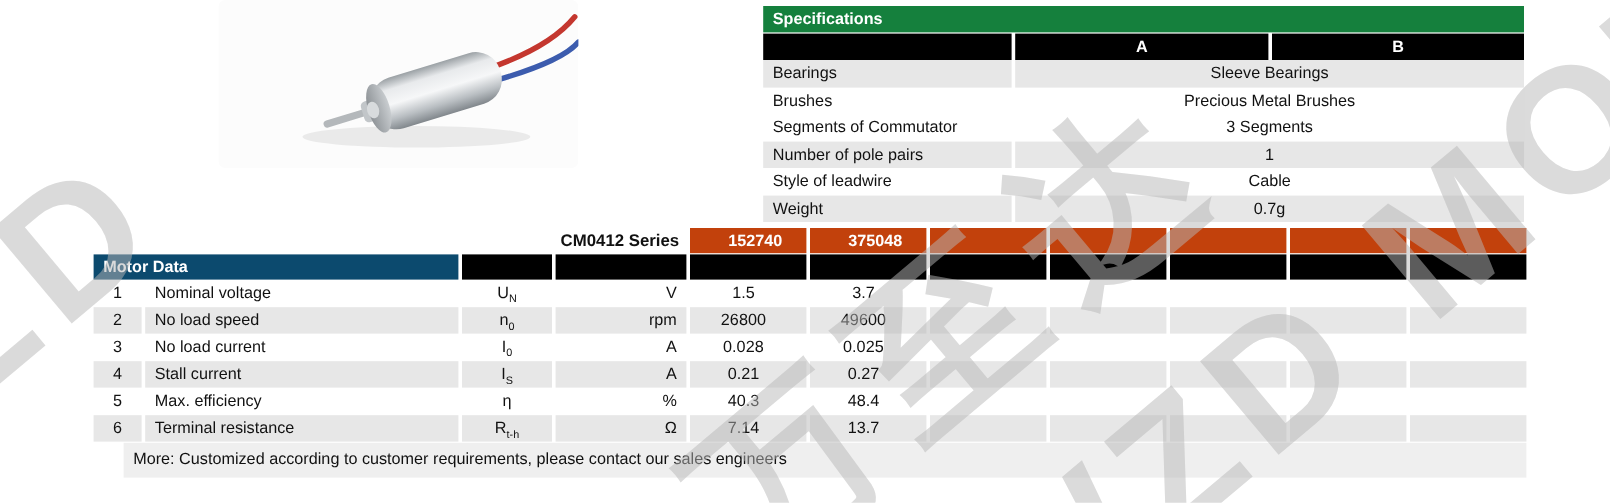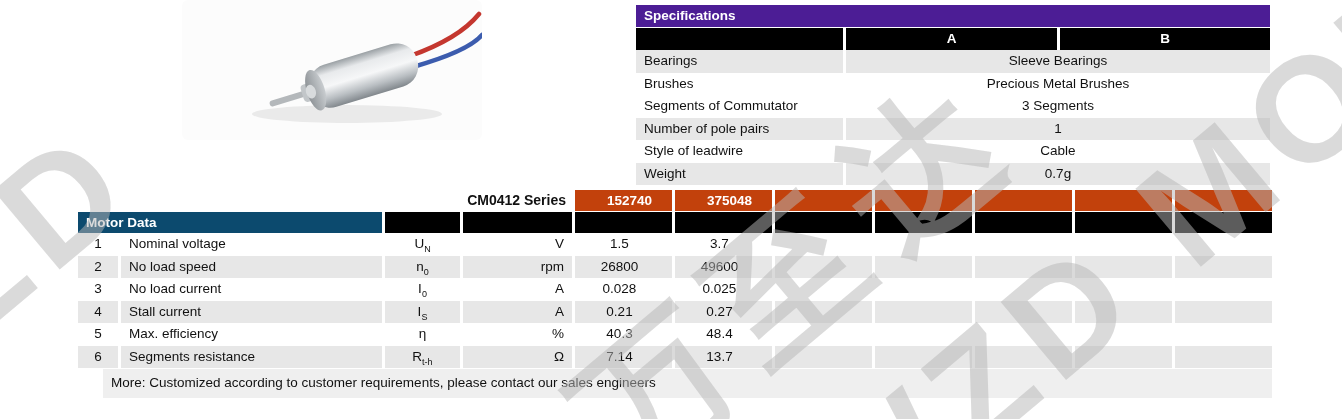--- a/index.html
+++ b/index.html
@@ -22,21 +22,21 @@
   #wm-cn{left:600px;top:340px;font-size:150px;letter-spacing:22px;transform:rotate(-40deg);}
   #wm-en{left:828px;top:428px;font-size:148px;letter-spacing:14px;transform:rotate(-40deg);}
   #wm-corner{left:-62px;top:218px;font-size:150px;letter-spacing:14px;transform:rotate(-40deg);}
 
   
   #photo{left:182px;top:0;width:300px;height:140px;}
 
   
   #spec{left:636px;top:5px;width:634px;z-index:10;}
   .spec-title{
-    height:22px;line-height:22px;background:#4c1d95;color:#fff;
+    height:22px;line-height:22px;background:#15803d;color:#fff;
     font-weight:bold;padding-left:8px;
   }
   .spec-abrow{margin-top:1px;height:22px;line-height:22px;font-weight:bold;color:#fff;}
   .spec-abrow .c0{width:207px;background:#000;}
   .spec-abrow .c1{width:211px;margin-left:3px;background:#000;text-align:center;}
   .spec-abrow .c2{width:210px;margin-left:3px;background:#000;text-align:center;}
   .spec-row{height:22.5px;line-height:22.5px;}
   .spec-row .label{width:207px;padding-left:8px;}
   .spec-row .value{width:424px;margin-left:3px;text-align:center;}
   .spec-row.striped .label,.spec-row.striped .value{background:#e7e7e7;}
@@ -221,21 +221,21 @@
     <div class="val">48.4</div>
     <div class="val"></div>
     <div class="val"></div>
     <div class="val"></div>
     <div class="val"></div>
     <div class="val"></div>
   </div>
 
   <div class="row m-row striped">
     <div class="num">6</div>
-    <div class="label">Segments resistance</div>
+    <div class="label">Terminal resistance</div>
     <div class="sym"><span>R</span><sub>t-h</sub></div>
     <div class="unit">Ω</div>
     <div class="val">7.14</div>
     <div class="val">13.7</div>
     <div class="val"></div>
     <div class="val"></div>
     <div class="val"></div>
     <div class="val"></div>
     <div class="val"></div>
   </div>

